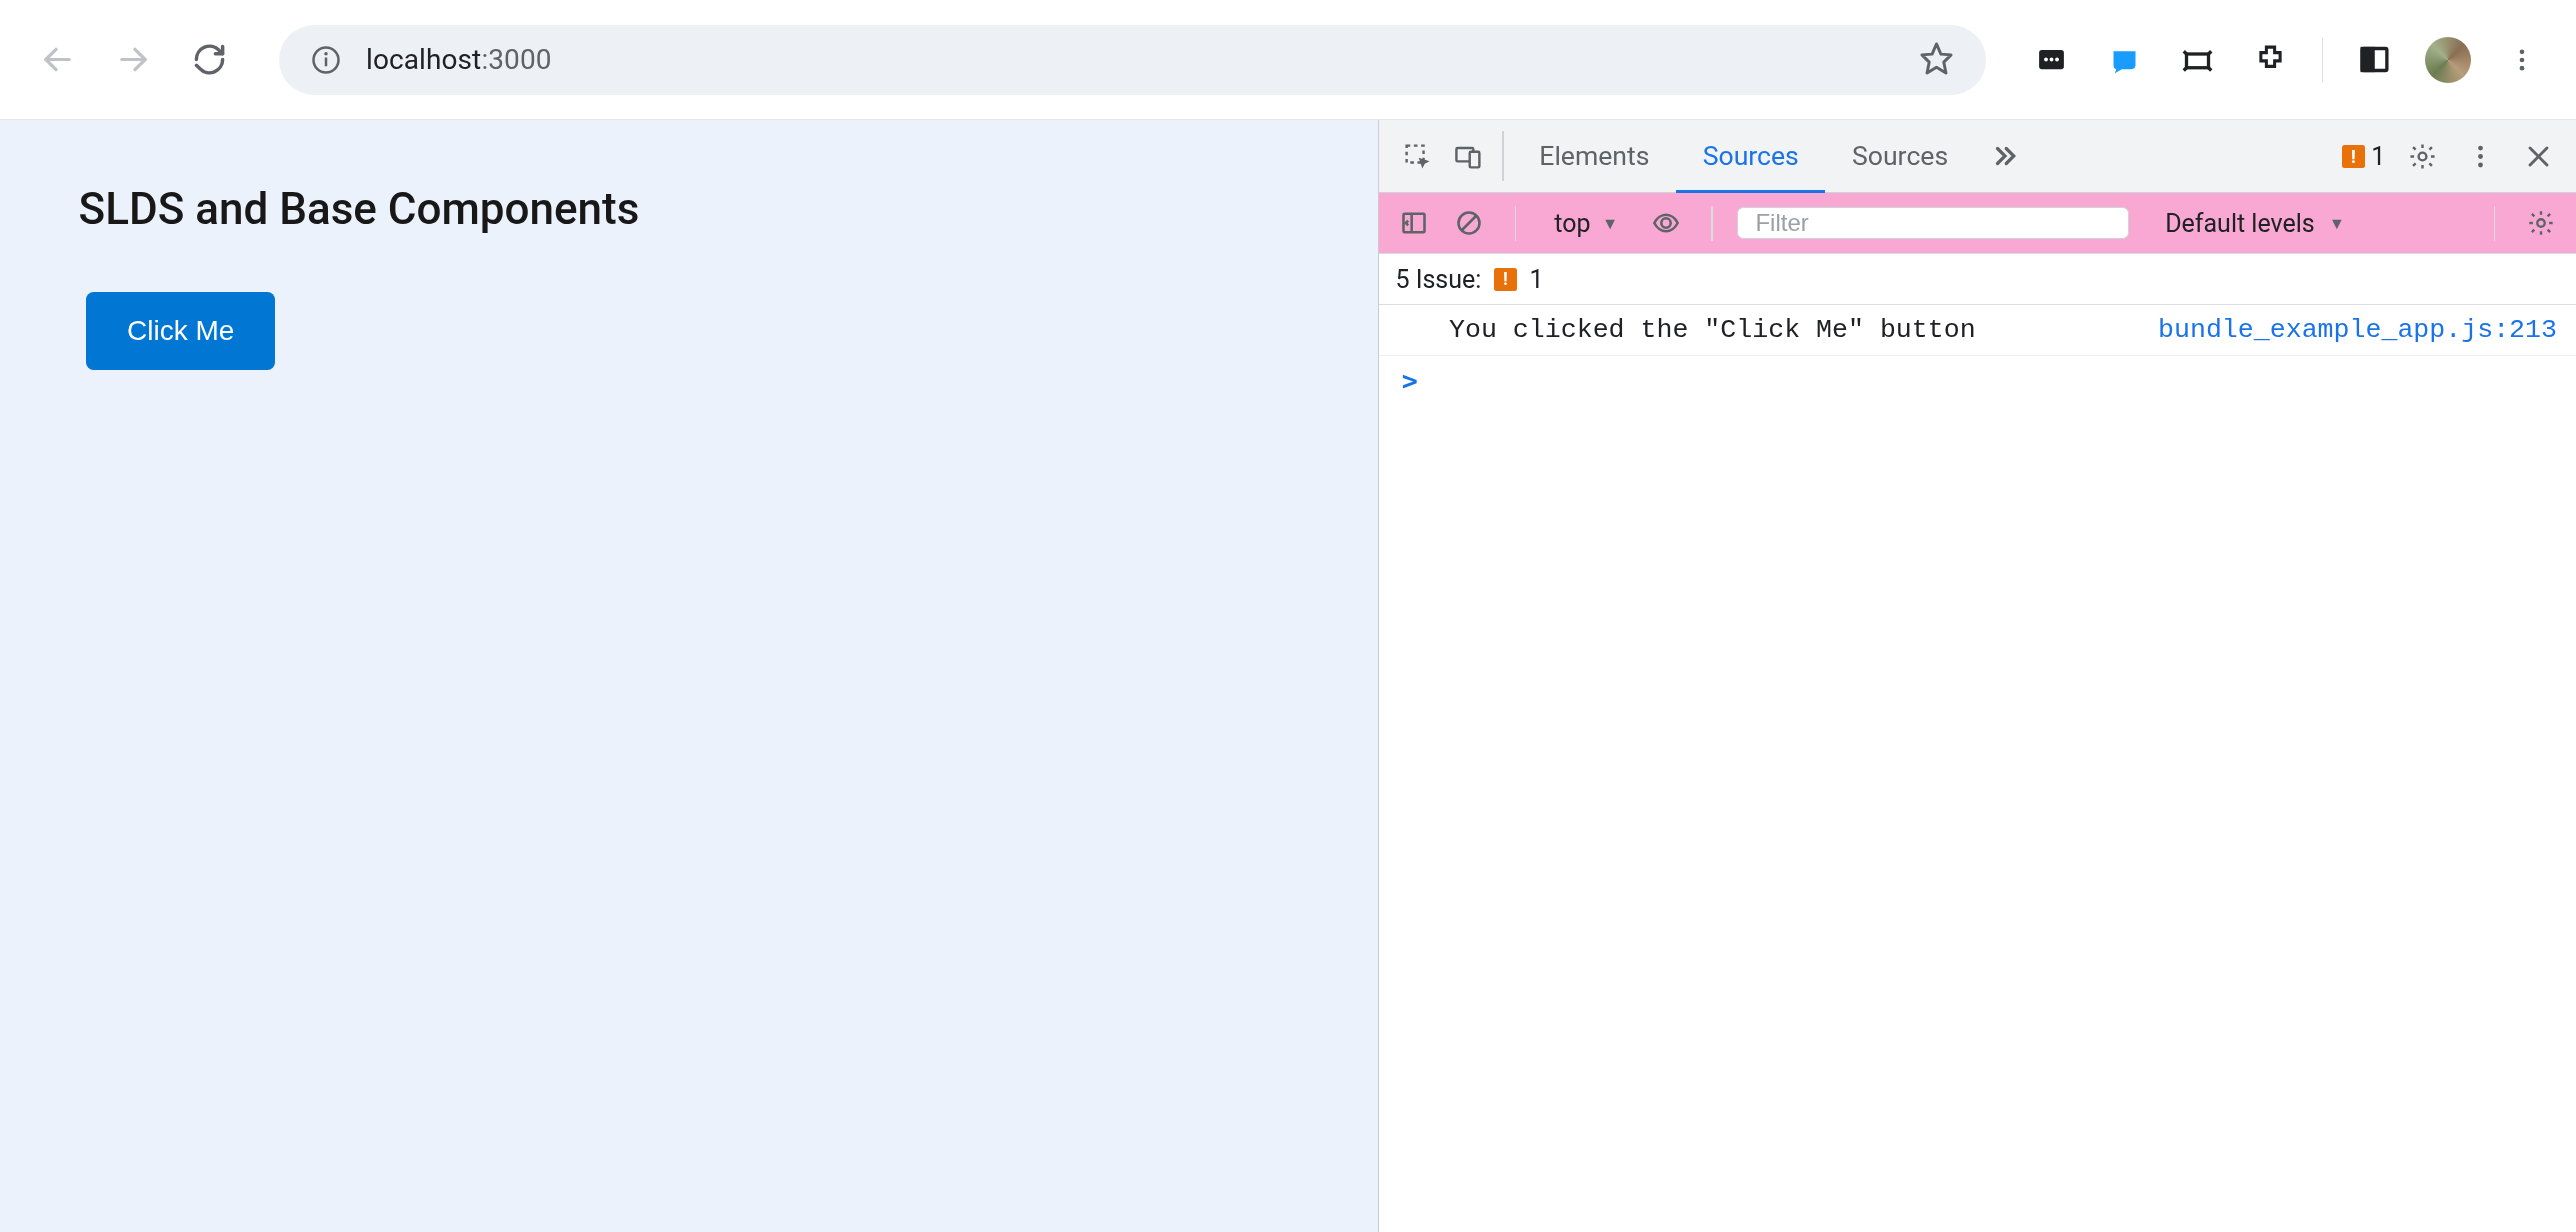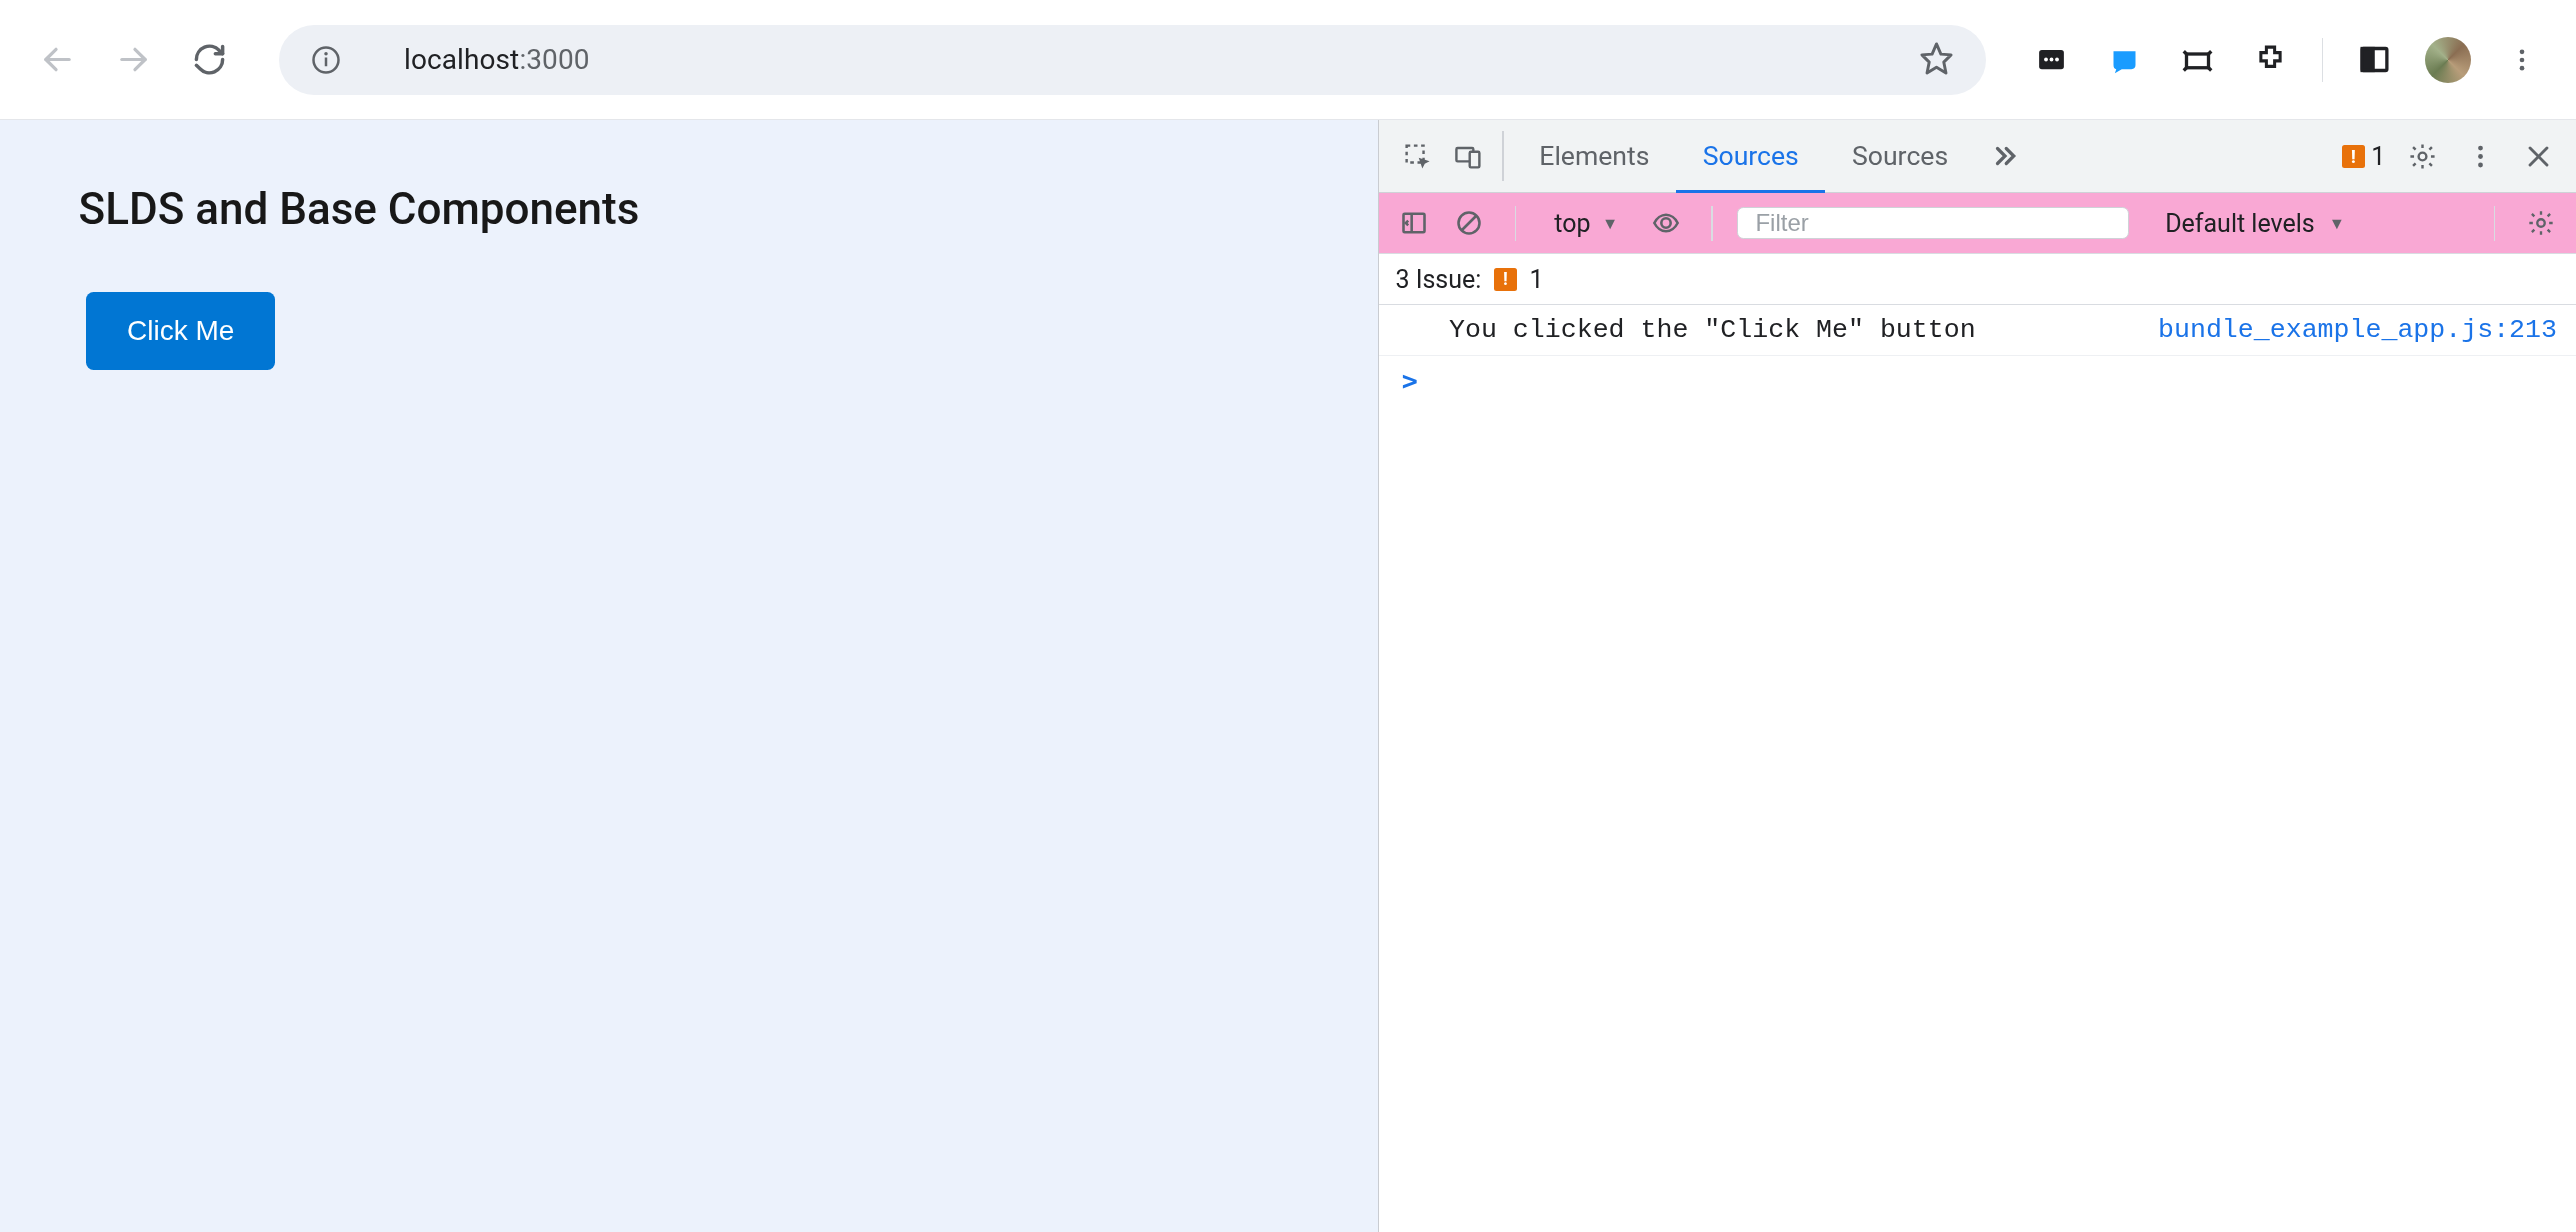--- a/index.html
+++ b/index.html
@@ -27,21 +27,20 @@
   .address-wrap {
     flex: 1;
     height: 70px;
     background: #edf0f5;
     border-radius: 35px;
     display: flex;
     align-items: center;
     padding: 0 32px;
     margin-left: 19px;
     margin-right: 25px;
-    gap: 38px;
   }
   .addr-info-icon { width:30px;height:30px;display:flex;align-items:center;justify-content:center;color:#5f6368;margin-right:25px; }
   .addr-info-icon svg{width:30px;height:30px;}
   .url-text { font-size: 28px; color:#202124; letter-spacing:0.1px;}
   .url-text .host { color:#202124; }
   .url-text .port { color:#5f6368; }
   .star-icon { margin-left:auto; color:#5f6368; }
   .star-icon svg{width:35px;height:35px;}
   .toolbar-icons { display:flex; align-items:center; gap:29px; margin-left:19px; }
   .tb-icon { width:44px;height:44px;display:flex;align-items:center;justify-content:center;color:#3c4043; }
@@ -335,21 +334,21 @@
       <div class="sep" style="margin-left:auto"></div>
       <div class="icon">
         <svg viewBox="0 0 24 24" fill="none" stroke="currentColor" stroke-width="2">
             <circle cx="12" cy="12" r="3.2"></circle>
             <path d="M12 2v3M12 19v3M4.2 4.2l2.1 2.1M17.7 17.7l2.1 2.1M2 12h3M19 12h3M4.2 19.8l2.1-2.1M17.7 6.3l2.1-2.1"></path>
           </svg>
       </div>
     </div>
 
     <div class="dt-issuerow">
-      <span>3 Issue:</span>
+      <span>5 Issue:</span>
       <span class="sq">!</span>
       <span>1</span>
     </div>
 
     <div class="console-body">
       <div class="log-line">
         <span class="msg">You clicked the "Click Me" button</span>
         <a class="src">bundle_example_app.js:213</a>
       </div>
       <div class="prompt-line">

